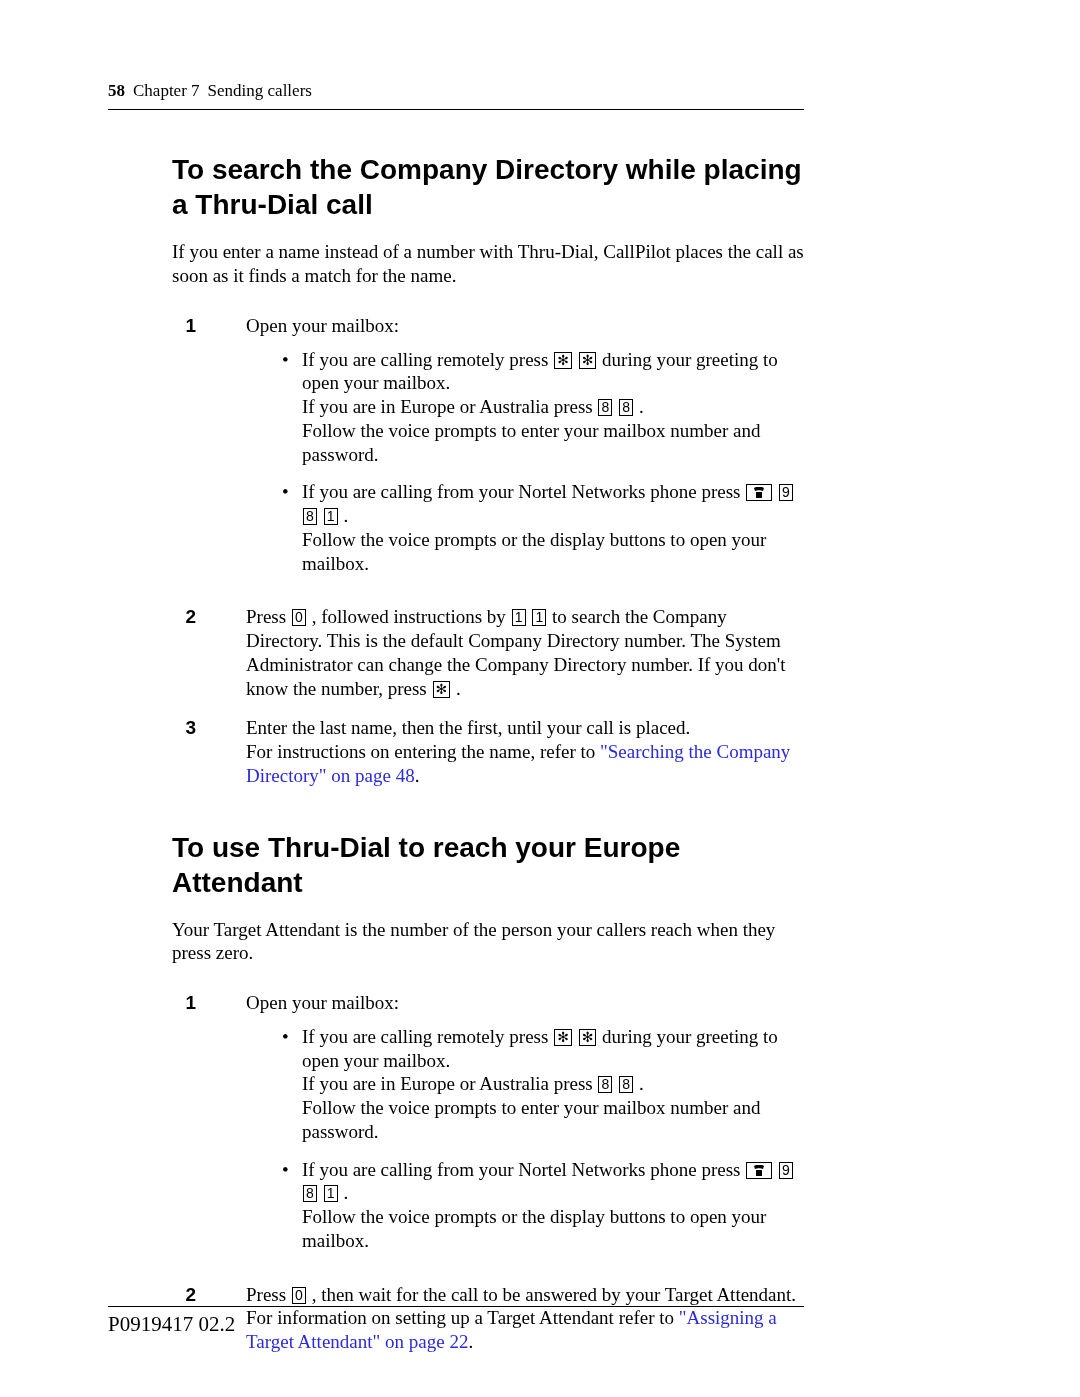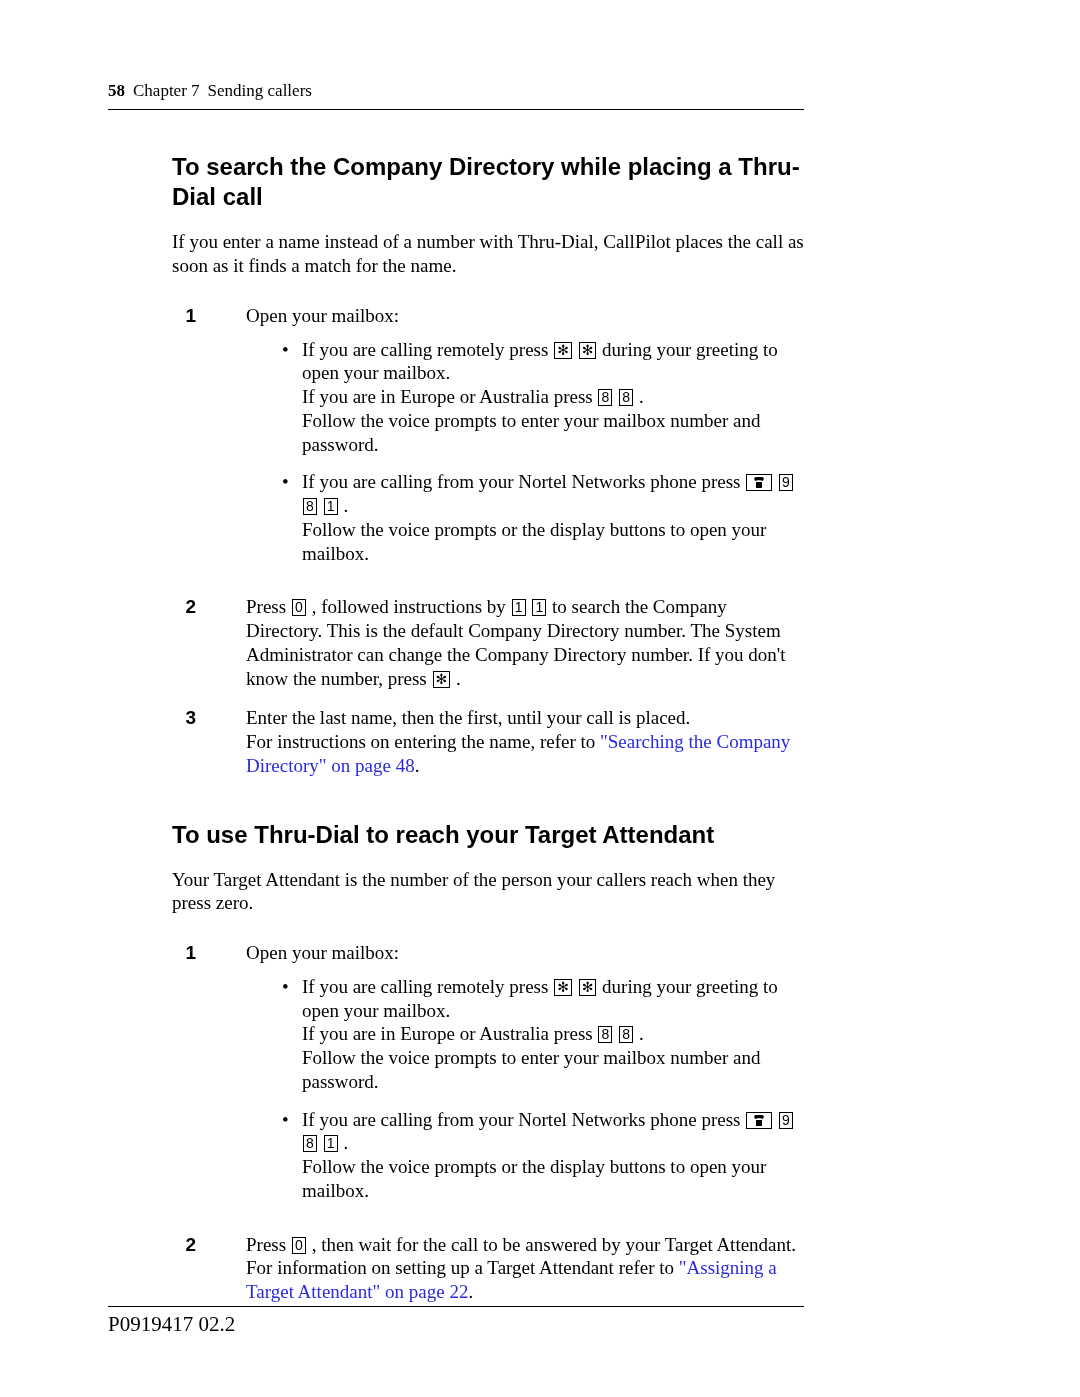--- a/index.html
+++ b/index.html
@@ -25,21 +25,21 @@
   }
   .running-head {
     font-size: 17px;
     display: flex;
     gap: 8px;
   }
   .running-head .pn { font-weight: bold; }
   .h1 {
     font-family: Arial, Helvetica, sans-serif;
     font-weight: bold;
-    font-size: 24px;
+    font-size: 28px;
     margin: 42px 0 18px 64px;
   }
   .intro {
     margin: 4px 0 26px 64px;
   }
   .ol-block { margin-left: 64px; }
   .ol-item {
     display: flex;
     margin-bottom: 16px;
   }
@@ -171,21 +171,21 @@
       <div class="ol-num">3</div>
       <div class="ol-body">
         <span>Enter the last name, then the first, until your call is placed.</span><br>
         <span>For instructions on entering the name, refer to </span>
         <span class="link">"Searching the Company Directory" on page 48</span><span>.</span>
       </div>
     </div>
 
   </div>
 
-  <div class="h1">To use Thru-Dial to reach your Target Attendant</div>
+  <div class="h1">To use Thru-Dial to reach your Europe Attendant</div>
   <div class="intro">Your Target Attendant is the number of the person your callers reach when they press zero.</div>
 
   <div class="ol-block">
 
     <div class="ol-item">
       <div class="ol-num">1</div>
       <div class="ol-body">
         <span>Open your mailbox:</span>
         <div class="sub-ul">
           <div class="sub-li">

